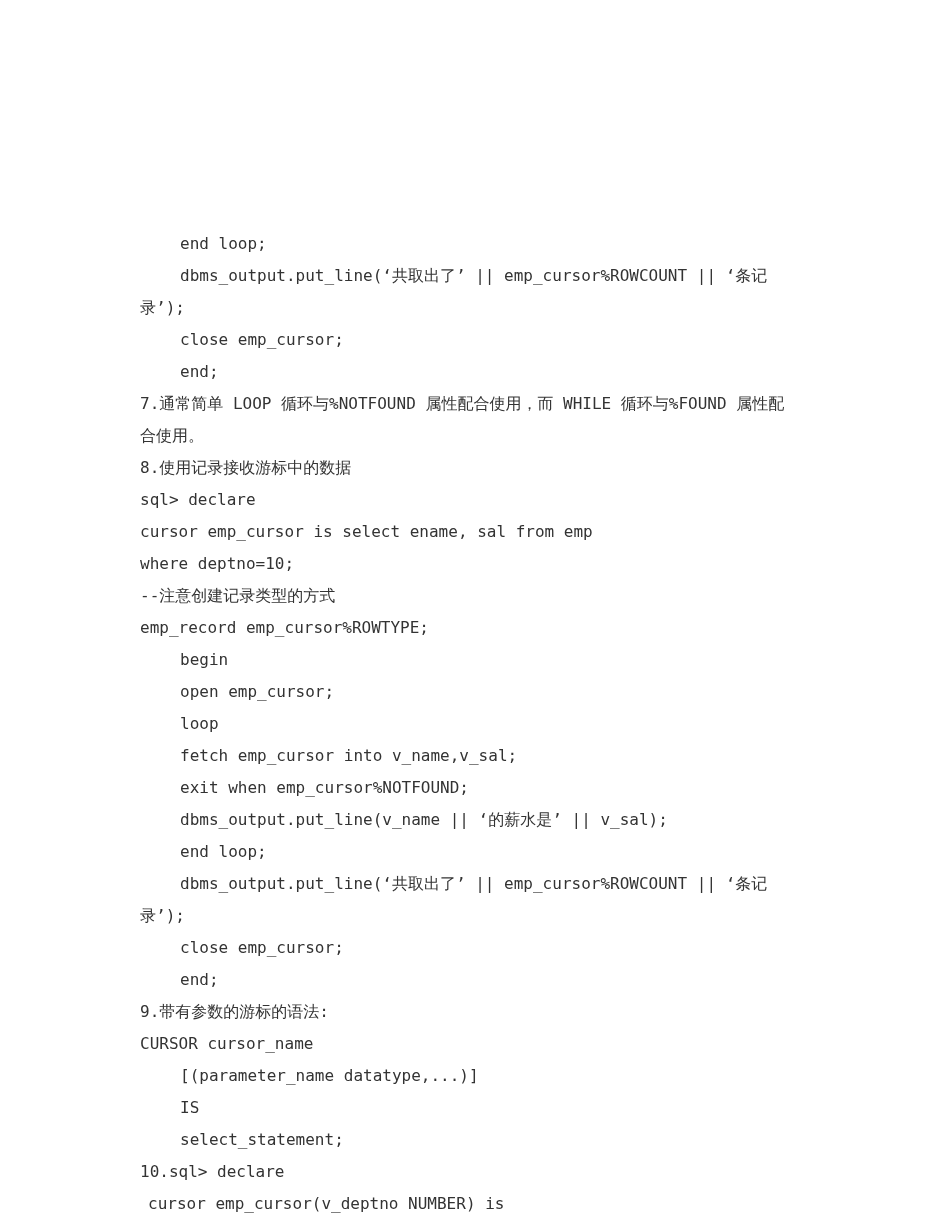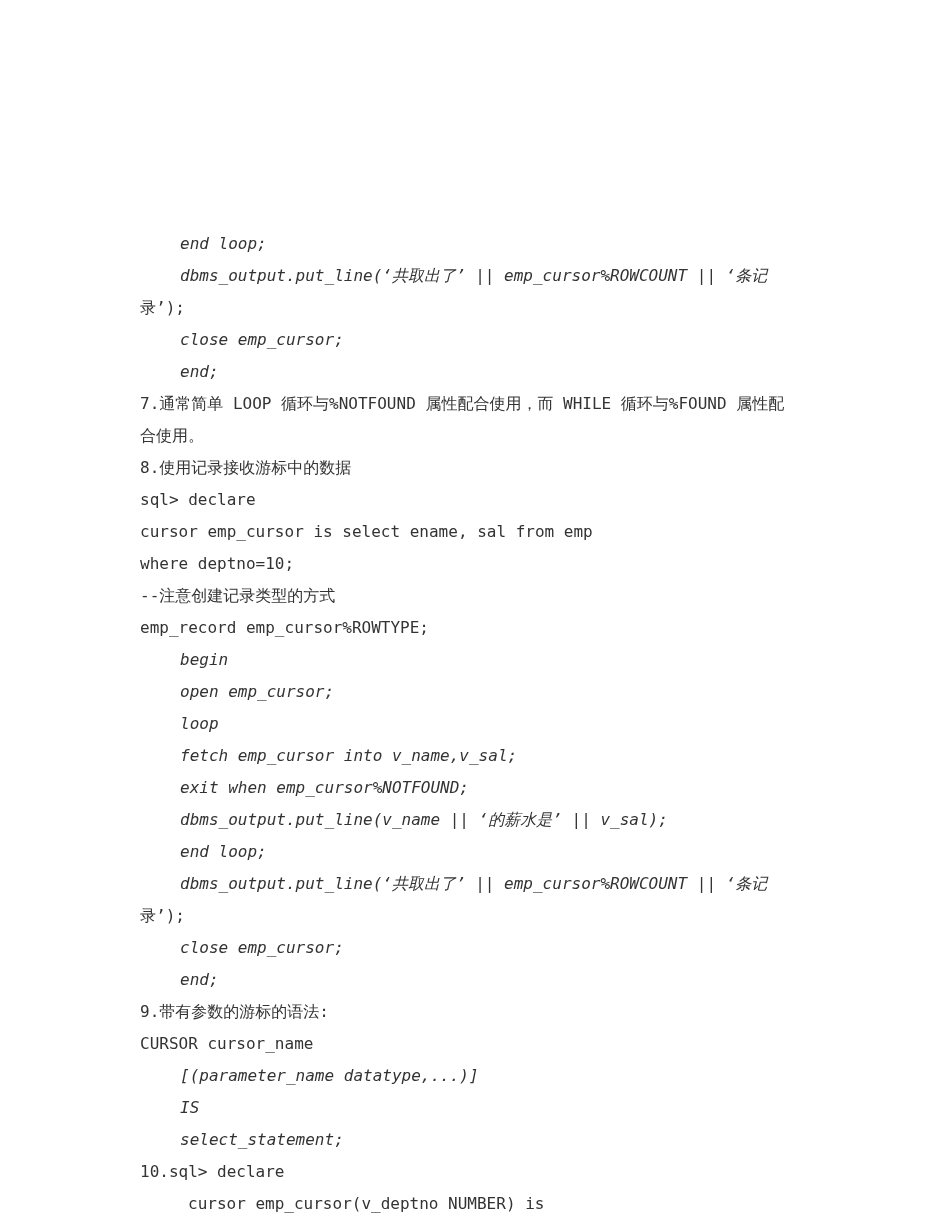--- a/index.html
+++ b/index.html
@@ -16,25 +16,23 @@
       font-size: 16px;
       line-height: 2.0;
       color: #333333;
       white-space: pre-wrap;
     }
     .doc-line {
       display: block;
     }
     .indent-1 {
       padding-left: 40px;
-      font-style: italic;
     }
     .indent-half {
       padding-left: 8px;
-      margin-left: 40px;
     }
   </style>
 </head>
 <body>
 
 
 
 <div id="doc-container"><span class="doc-line indent-1">end loop;</span><span class="doc-line indent-1">dbms_output.put_line(‘共取出了’ || emp_cursor%ROWCOUNT || ‘条记</span><span class="doc-line">录’);</span><span class="doc-line indent-1">close emp_cursor;</span><span class="doc-line indent-1">end;</span><span class="doc-line">7.通常简单 LOOP 循环与%NOTFOUND 属性配合使用，而 WHILE 循环与%FOUND 属性配</span><span class="doc-line">合使用。</span><span class="doc-line">8.使用记录接收游标中的数据</span><span class="doc-line">sql&gt; declare</span><span class="doc-line">cursor emp_cursor is select ename, sal from emp</span><span class="doc-line">where deptno=10;</span><span class="doc-line">--注意创建记录类型的方式</span><span class="doc-line">emp_record emp_cursor%ROWTYPE;</span><span class="doc-line indent-1">begin</span><span class="doc-line indent-1">open emp_cursor;</span><span class="doc-line indent-1">loop</span><span class="doc-line indent-1">fetch emp_cursor into v_name,v_sal;</span><span class="doc-line indent-1">exit when emp_cursor%NOTFOUND;</span><span class="doc-line indent-1">dbms_output.put_line(v_name || ‘的薪水是’ || v_sal);</span><span class="doc-line indent-1">end loop;</span><span class="doc-line indent-1">dbms_output.put_line(‘共取出了’ || emp_cursor%ROWCOUNT || ‘条记</span><span class="doc-line">录’);</span><span class="doc-line indent-1">close emp_cursor;</span><span class="doc-line indent-1">end;</span><span class="doc-line">9.带有参数的游标的语法:</span><span class="doc-line">CURSOR cursor_name</span><span class="doc-line indent-1">[(parameter_name datatype,...)]</span><span class="doc-line indent-1">IS</span><span class="doc-line indent-1">select_statement;</span><span class="doc-line">10.sql&gt; declare</span><span class="doc-line indent-half">cursor emp_cursor(v_deptno NUMBER) is</span><span class="doc-line indent-half">select ename,sal from emp where deptno=v_deptno;</span></div>
 
 

